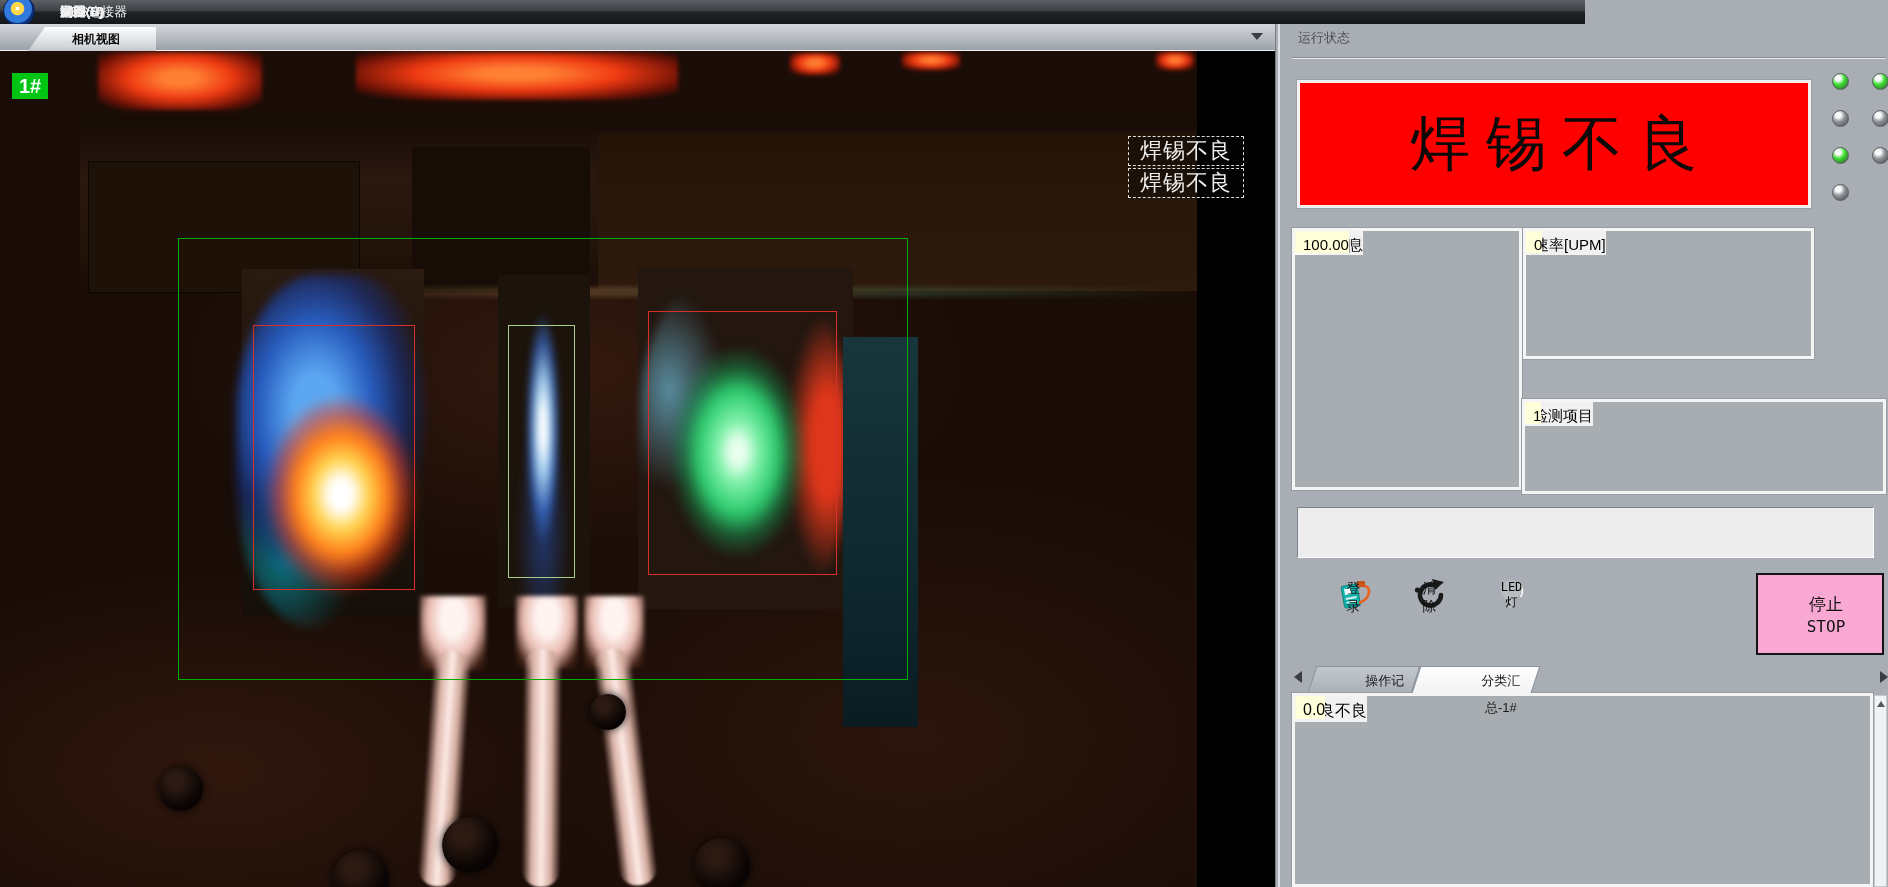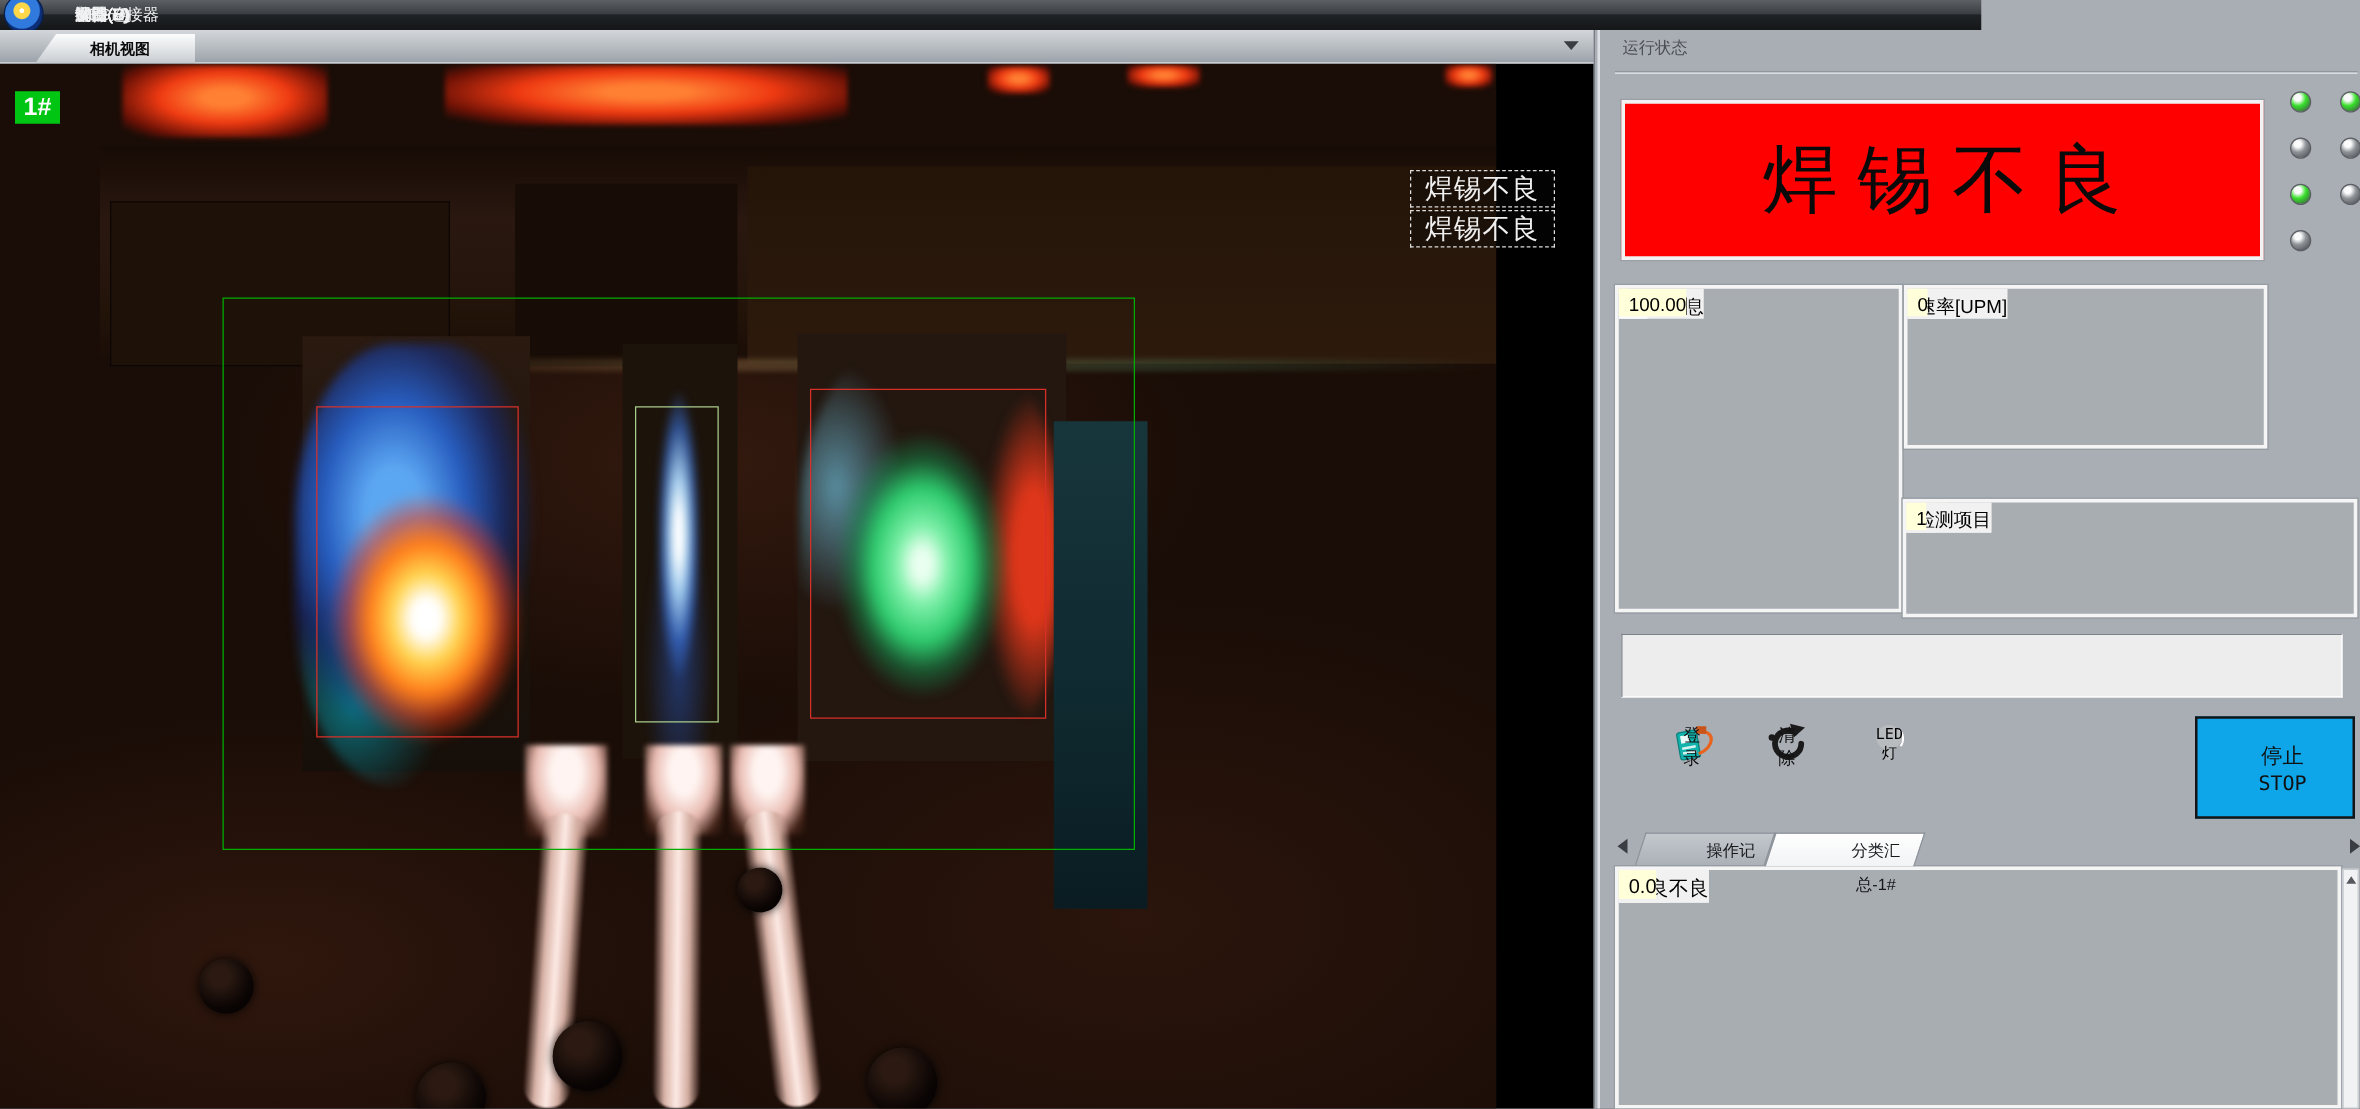--- a/index.html
+++ b/index.html
@@ -173,21 +173,21 @@
     border:1px solid #fff;border-top-color:#7d838a;border-left-color:#7d838a;}
 
   
   .toolbtn{top:553px;width:60px;height:72px;text-align:center;cursor:pointer;}
   .toolbtn svg{position:static;display:inline-block;}
   .toolbtn .lbl{position:static;display:block;font-size:14px;color:#111;margin-top:3px;margin-left:33px;}
   #btn-login{left:1307px;left:17px;} 
   #btn-clear{left:93px;}
   #btn-led{left:170px;width:70px;}
   #btn-led .lbl{color:#000000;font-family:"DejaVu Sans Mono",monospace;font-size:12px;}
-  #btn-stop{left:466px;top:549px;width:128px;height:82px;background:#0ea5e9;
+  #btn-stop{left:466px;top:549px;width:128px;height:82px;background:#f9a8d4;
     border:2px solid #141414;color:#101010;text-align:center;cursor:pointer;
     display:flex;flex-direction:column;justify-content:center;gap:1px;padding-left:12px;}
   #btn-stop .l1{position:static;font-size:17px;}
   #btn-stop .l2{position:static;font-size:16px;font-family:"DejaVu Sans Mono",monospace;}
 
   
   #tabstrip{left:0;top:642px;width:598px;height:27px;}
   .arrowbtn{top:5px;width:12px;height:14px;cursor:pointer;}
   #arrow-left{left:4px;border-right:8px solid #3a3e42;border-top:6px solid transparent;
     border-bottom:6px solid transparent;width:0;height:0;}

